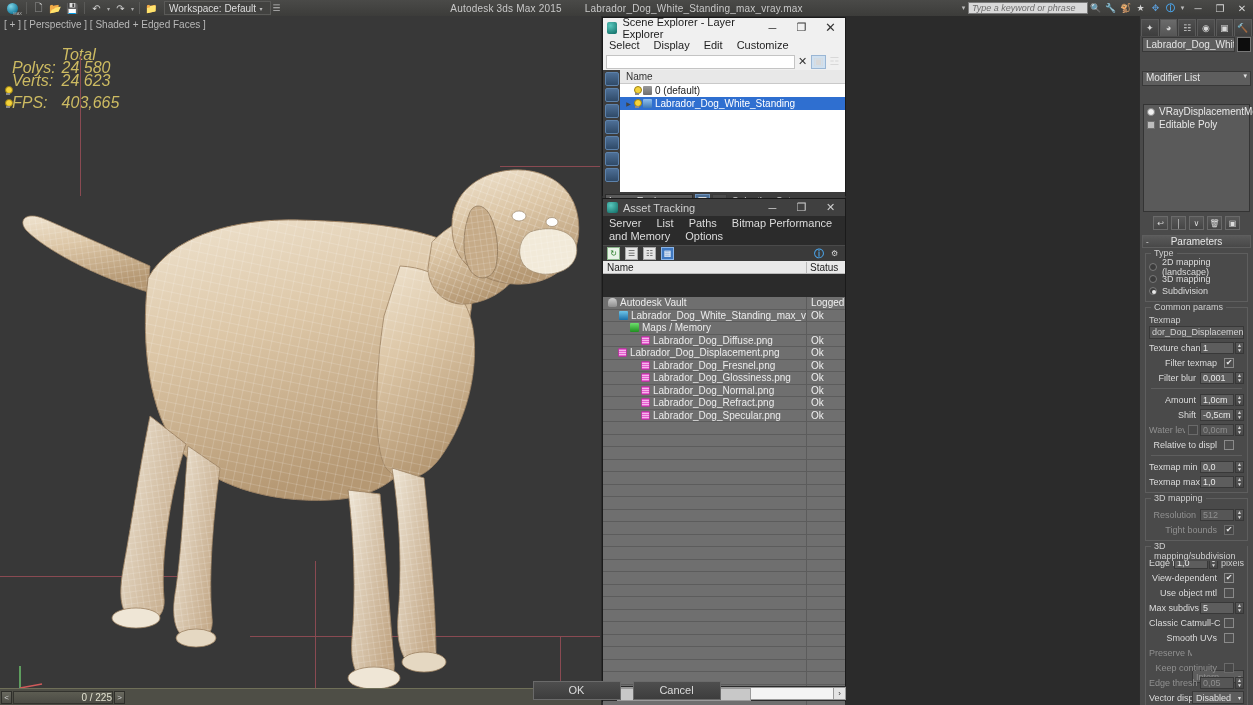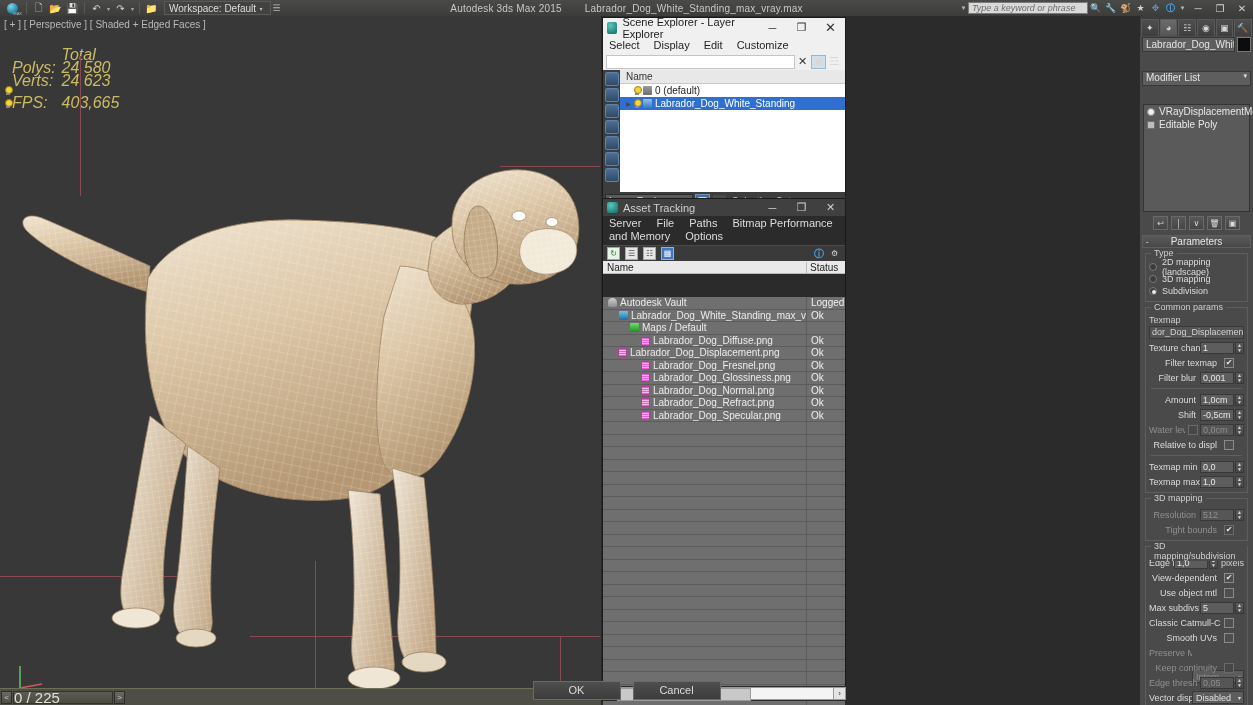--- a/index.html
+++ b/index.html
@@ -92,21 +92,21 @@
     background: #4e4e46; border-top: 1px solid #6f6f58;
     display: flex; align-items: center;
   }
   .ts-btn {
     width: 11px; height: 13px; margin: 0 1px;
     background: linear-gradient(#6a6a60,#4d4d46); border: 1px solid #2e2e2a;
     display: flex; align-items: center; justify-content: center;
     font-size: 8px; color: #d5d5d5;
   }
   .ts-field {
-    width: 100px; height: 13px; text-align: left; font-size: 15px; color: #e2e2d0;
+    width: 100px; height: 13px; text-align: right; font-size: 10px; color: #e2e2d0;
     background: linear-gradient(#5c5c52,#4b4b44); border: 1px solid #33332e;
     line-height: 12px;
   }
 
   
   .win { position: absolute; background: #2b2b2b; border: 1px solid #1a1a1a; }
   .win-title {
     height: 19px; background: #f0f0f0; display: flex; align-items: center;
     padding-left: 4px; color: #1b1b1b; font-size: 11px;
   }
@@ -636,21 +636,21 @@
       <div class="wicon"></div>
       <span>Asset Tracking</span>
       <div class="at-ctrls">
         <div class="at-ctrl">─</div>
         <div class="at-ctrl">❐</div>
         <div class="at-ctrl">✕</div>
       </div>
     </div>
     <div class="at-menubar">
       <span>Server</span>
-      <span>File</span>
+      <span>List</span>
       <span>Paths</span>
       <span>Bitmap Performance and Memory</span>
       <span>Options</span>
     </div>
     <div class="at-toolbar">
       <div class="at-tb-ico g">↻</div>
       <div class="at-tb-ico w">☰</div>
       <div class="at-tb-ico w">☷</div>
       <div class="at-tb-ico b">▦</div>
       <div class="at-tb-right">
@@ -673,26 +673,26 @@
         <div class="at-row">
           <div class="n" style="padding-left: 16px;">
             <span class="at-ico max"></span>
             <span>Labrador_Dog_White_Standing_max_vray.max</span>
           </div>
           <div class="s">Ok</div>
         </div>
         <div class="at-row">
           <div class="n" style="padding-left: 27px;">
             <span class="at-ico maps"></span>
-            <span>Maps / Default</span>
+            <span>Maps / Memory</span>
           </div>
           <div class="s"></div>
         </div>
         <div class="at-row">
-          <div class="n" style="padding-left: 38px; align-items: flex-end;">
+          <div class="n" style="padding-left: 38px;">
             <span class="at-ico png"></span>
             <span>Labrador_Dog_Diffuse.png</span>
           </div>
           <div class="s">Ok</div>
         </div>
         <div class="at-row">
           <div class="n" style="padding-left: 15px;">
             <span class="at-ico png"></span>
             <span>Labrador_Dog_Displacement.png</span>
           </div>

